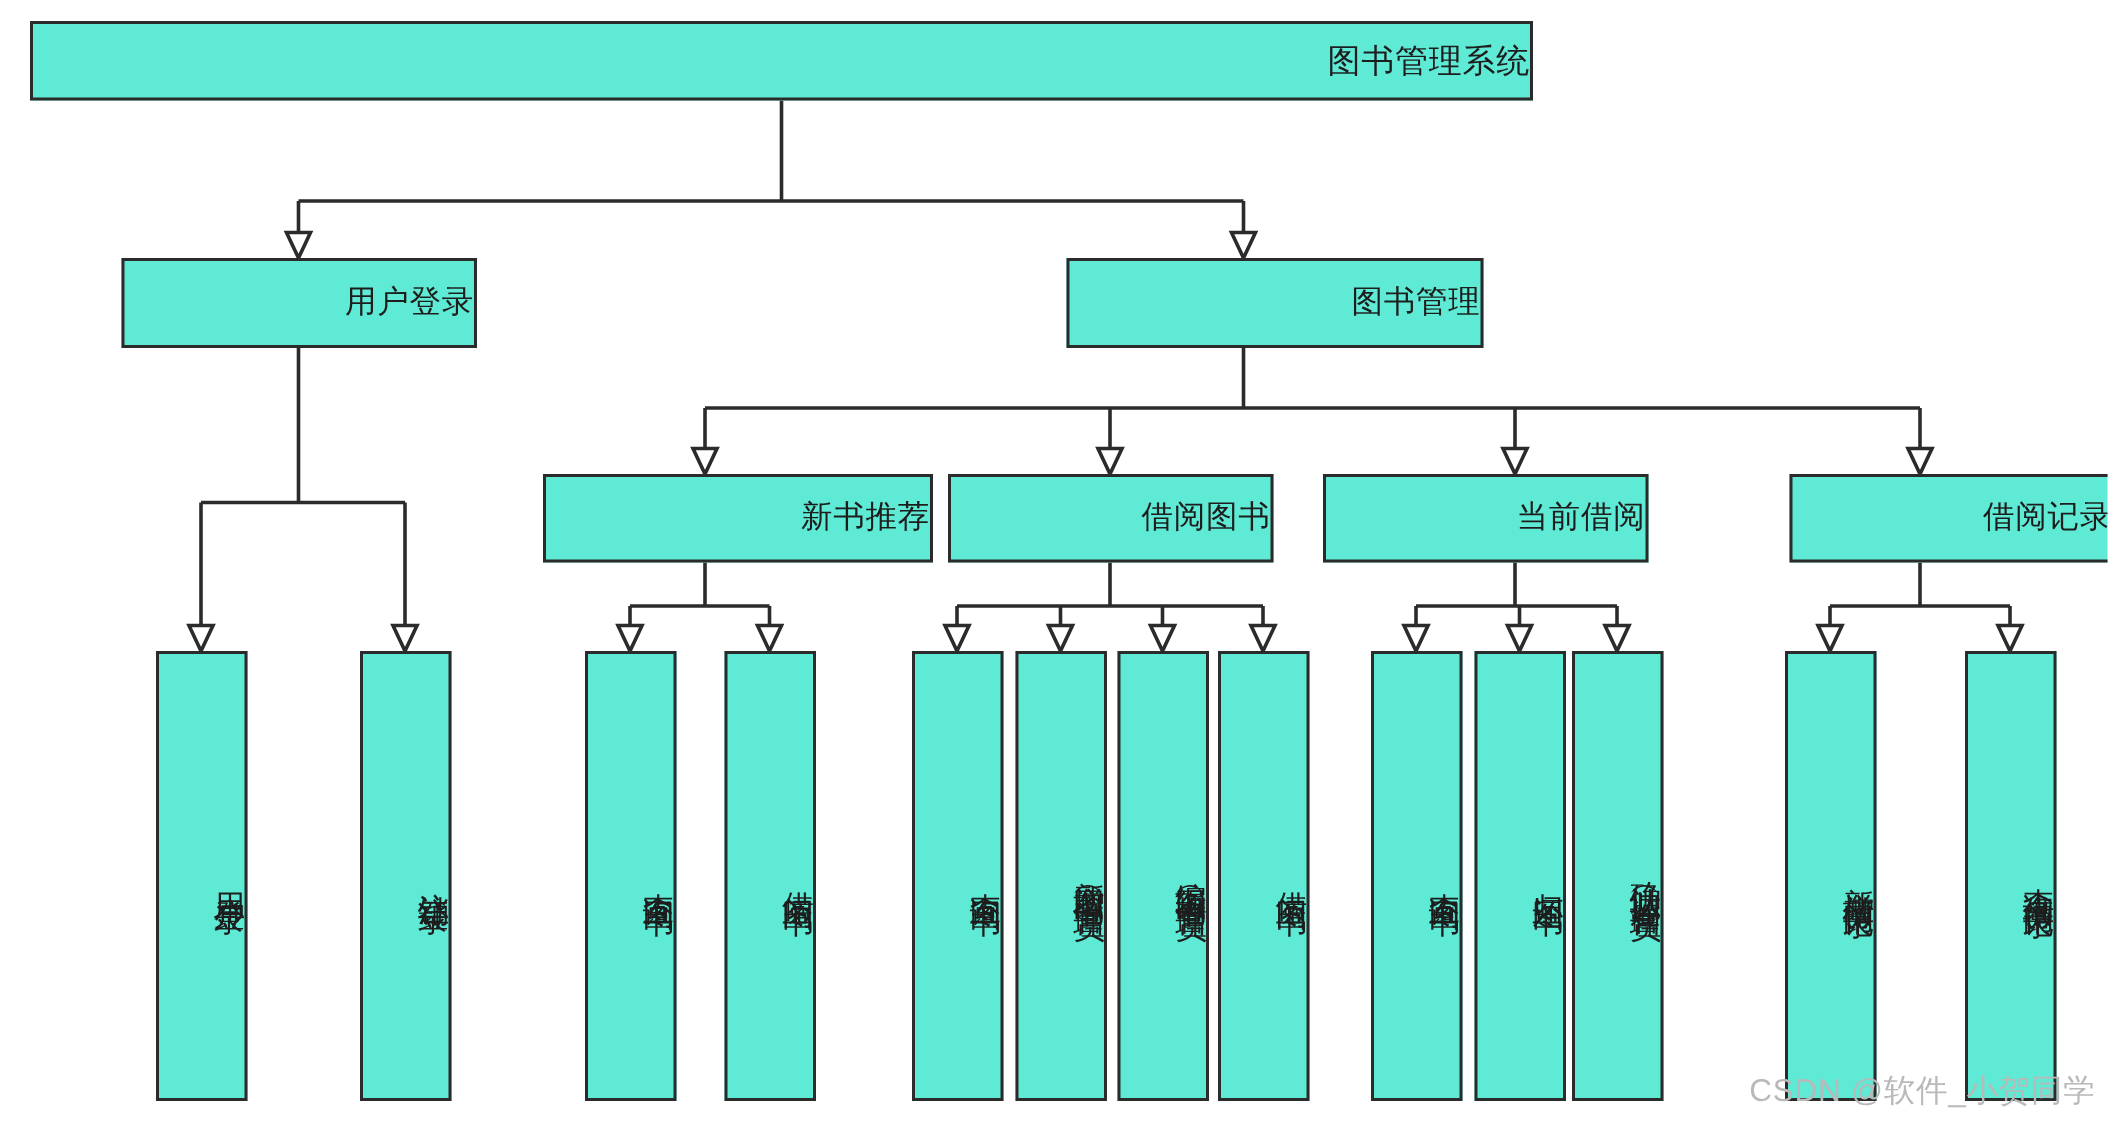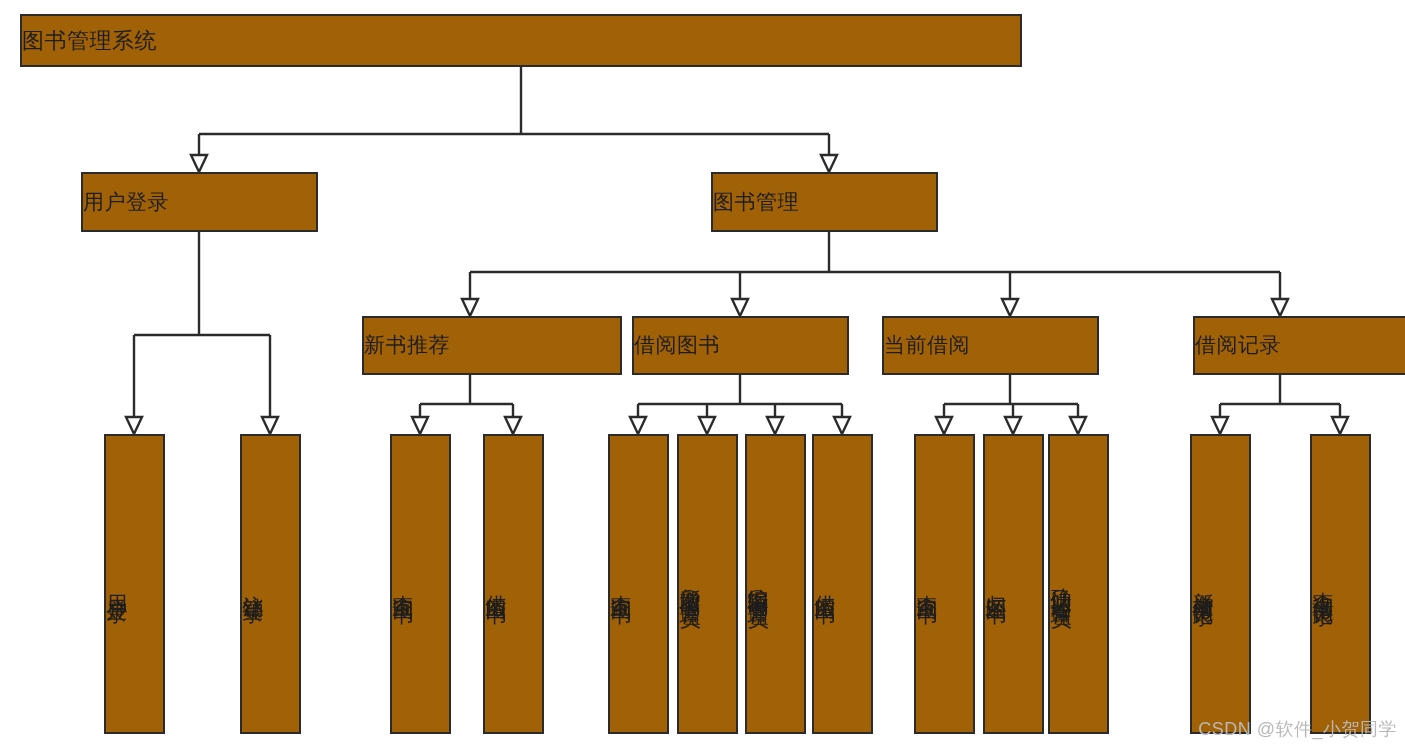--- a/index.html
+++ b/index.html
@@ -18,25 +18,25 @@
   #diagram-root {
     position: absolute;
     left: 0;
     top: 0;
     width: 1405px;
     height: 747px;
   }
   .node-box {
     position: absolute;
     box-sizing: border-box;
-    background: #a16207;
+    background: #5eead4;
     border: 2px solid #2b2b2b;
     display: flex;
     align-items: center;
-    justify-content: flex-start;
+    justify-content: flex-end;
     overflow: hidden;
   }
   .node-label {
     color: #1d1d1d;
     text-align: center;
     line-height: 1.18;
     white-space: nowrap;
     user-select: none;
   }
   .node-box.horizontal .node-label {
@@ -63,21 +63,21 @@
   }
   svg#connectors line, svg#connectors path {
     stroke: #2b2b2b;
     stroke-width: 2.4;
     fill: none;
   }
   .watermark {
     position: absolute;
     right: 8px;
     bottom: 6px;
-    font-size: 18px;
+    font-size: 21px;
     color: #b9b9b9;
     letter-spacing: 0.5px;
     user-select: none;
     white-space: nowrap;
   }
 </style>
 </head>
 <body>
 
 <div id="diagram-root">
@@ -135,21 +135,21 @@
       <line x1="1340" y1="404" x2="1340" y2="418" stroke="#2b2b2b" stroke-width="2.4"></line>
       <path d="M 1332 417 L 1348 417 L 1340 434 Z" fill="#2b2b2b" stroke="#2b2b2b" stroke-width="1"></path>
     </svg>
   <div id="node-layer">
       <div class="node-box horizontal root" style="left: 20px; top: 14px; width: 1002px; height: 53px;">
         <span class="node-label">图书管理系统</span>
       </div>
       <div class="node-box horizontal" style="left: 81px; top: 172px; width: 237px; height: 60px;">
         <span class="node-label">用户登录</span>
       </div>
-      <div class="node-box horizontal" style="left: 711px; top: 172px; width: 227px; height: 60px;">
+      <div class="node-box horizontal" style="left: 711px; top: 172px; width: 278px; height: 60px;">
         <span class="node-label">图书管理</span>
       </div>
       <div class="node-box horizontal" style="left: 362px; top: 316px; width: 260px; height: 59px;">
         <span class="node-label">新书推荐</span>
       </div>
       <div class="node-box horizontal" style="left: 632px; top: 316px; width: 217px; height: 59px;">
         <span class="node-label">借阅图书</span>
       </div>
       <div class="node-box horizontal" style="left: 882px; top: 316px; width: 217px; height: 59px;">
         <span class="node-label">当前借阅</span>

